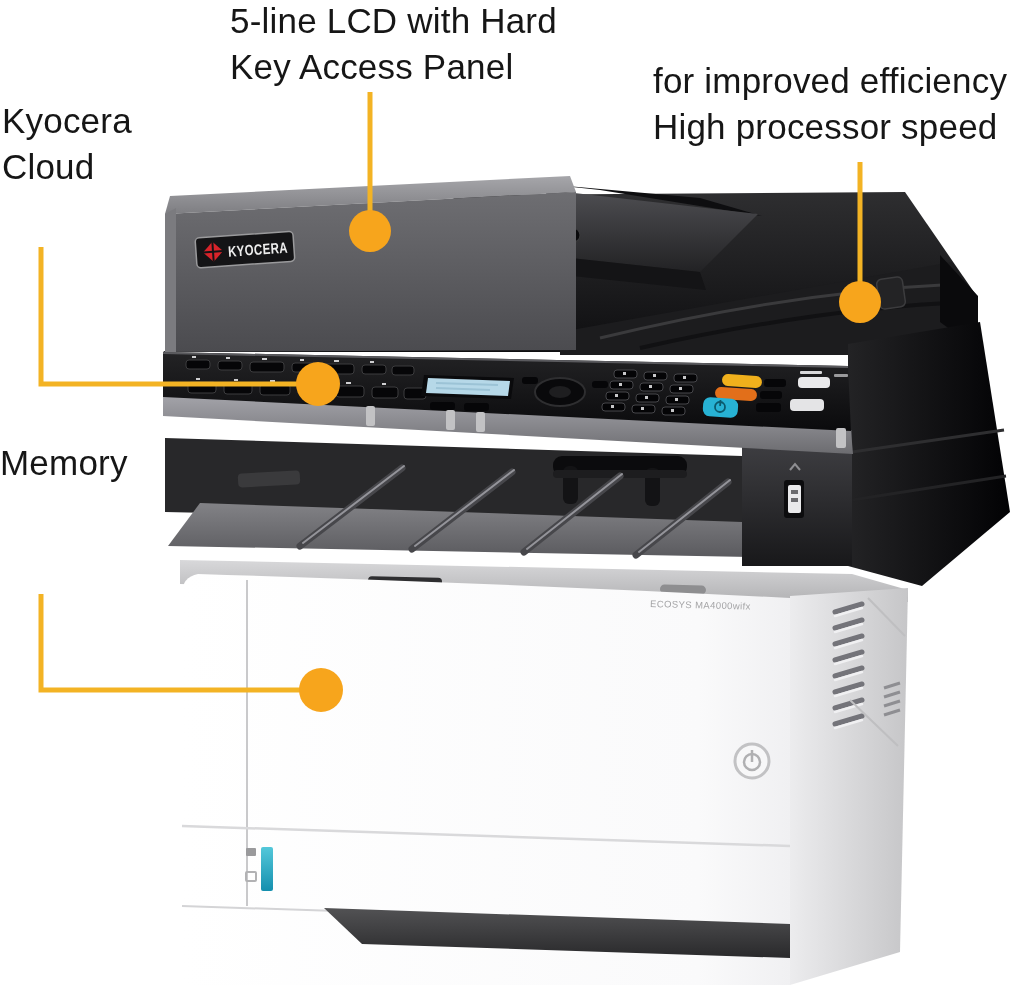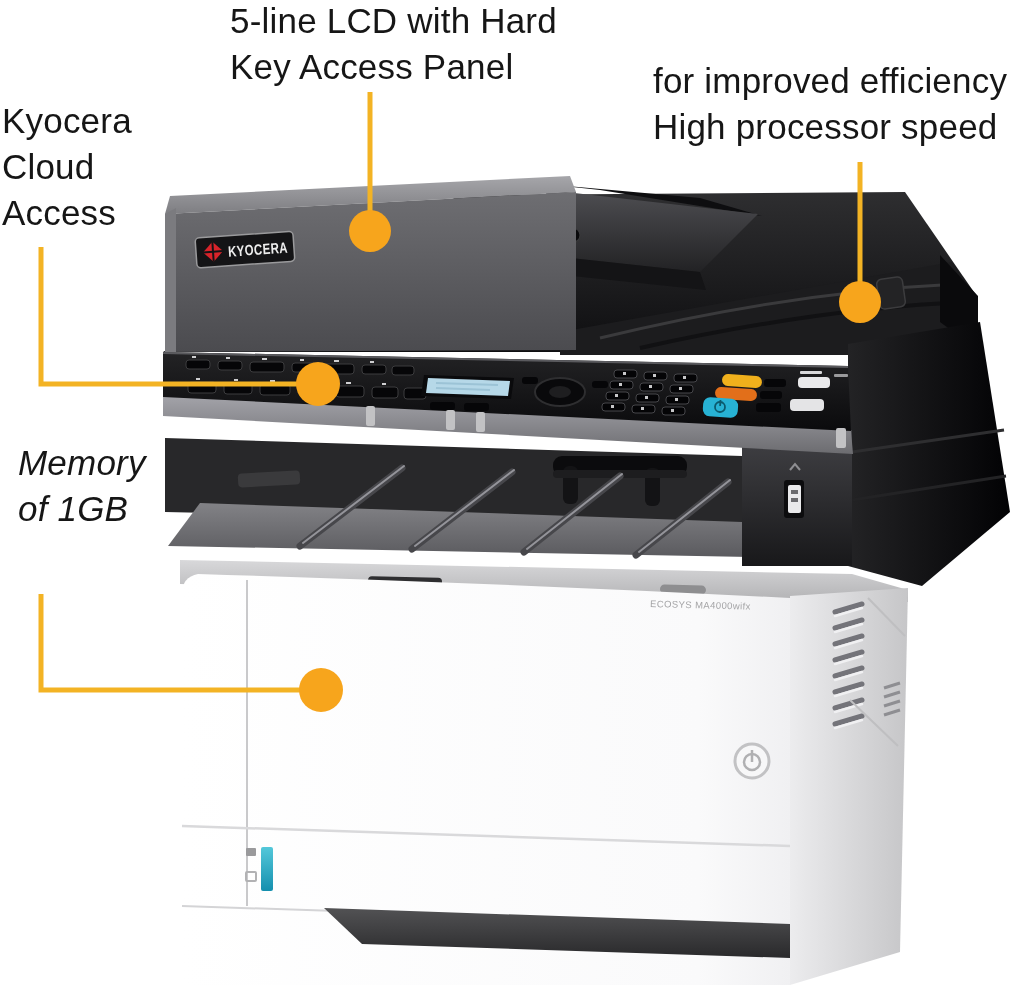--- a/index.html
+++ b/index.html
@@ -9,21 +9,21 @@
   }
   svg{position:absolute;left:0;top:0;}
   .callout-text{
     position:absolute;color:#161616;font-size:35px;line-height:46px;
     letter-spacing:0.2px;white-space:nowrap;
   }
   .callout-text div{height:46px;}
   #txt-lcd{left:230px;top:-2px;}
   #txt-processor{left:653px;top:58px;}
   #txt-cloud{left:2px;top:98px;}
-  #txt-memory{left:18px;top:440px;font-style:italic;}
+  #txt-memory{left:0;top:440px;}
   svg text{font-family:"Liberation Sans", sans-serif;}
 </style>
 </head>
 <body>
 
 <div class="canvas">
 
   <svg width="1024" height="988" viewBox="0 0 1024 988">
     <defs>
       <linearGradient id="gLidFront" x1="0" y1="0" x2="0" y2="1">
@@ -347,21 +347,19 @@
   </div>
 
   <div class="callout-text" id="txt-processor">
     <div>for improved efficiency</div>
     <div>High processor speed</div>
   </div>
 
   <div class="callout-text" id="txt-cloud">
     <div>Kyocera</div>
     <div>Cloud</div>
-    <div>Access</div>
   </div>
 
   <div class="callout-text" id="txt-memory">
     <div>Memory</div>
-    <div>of 1GB</div>
   </div>
 
 </div>
 
 </body></html>

